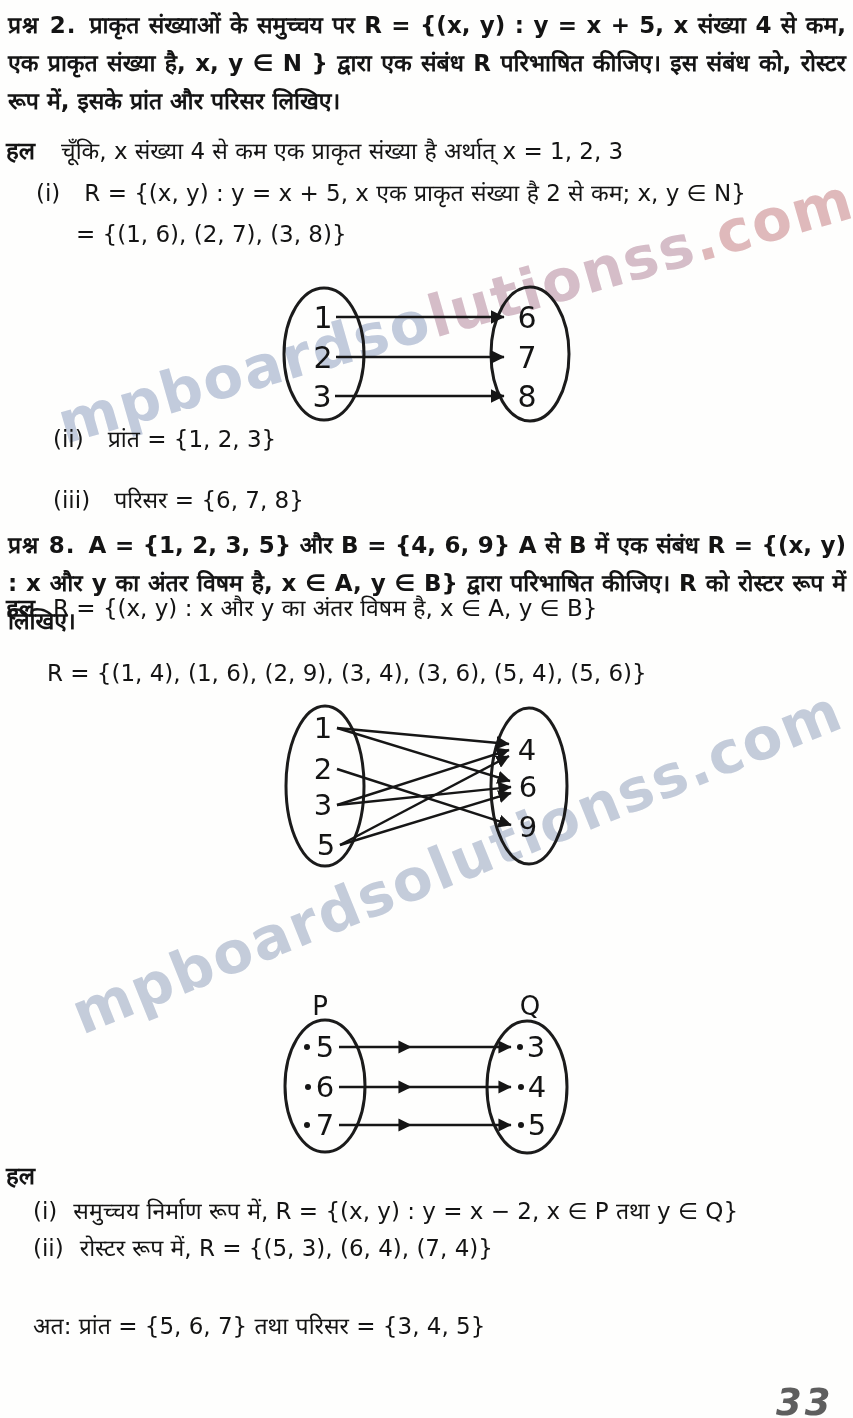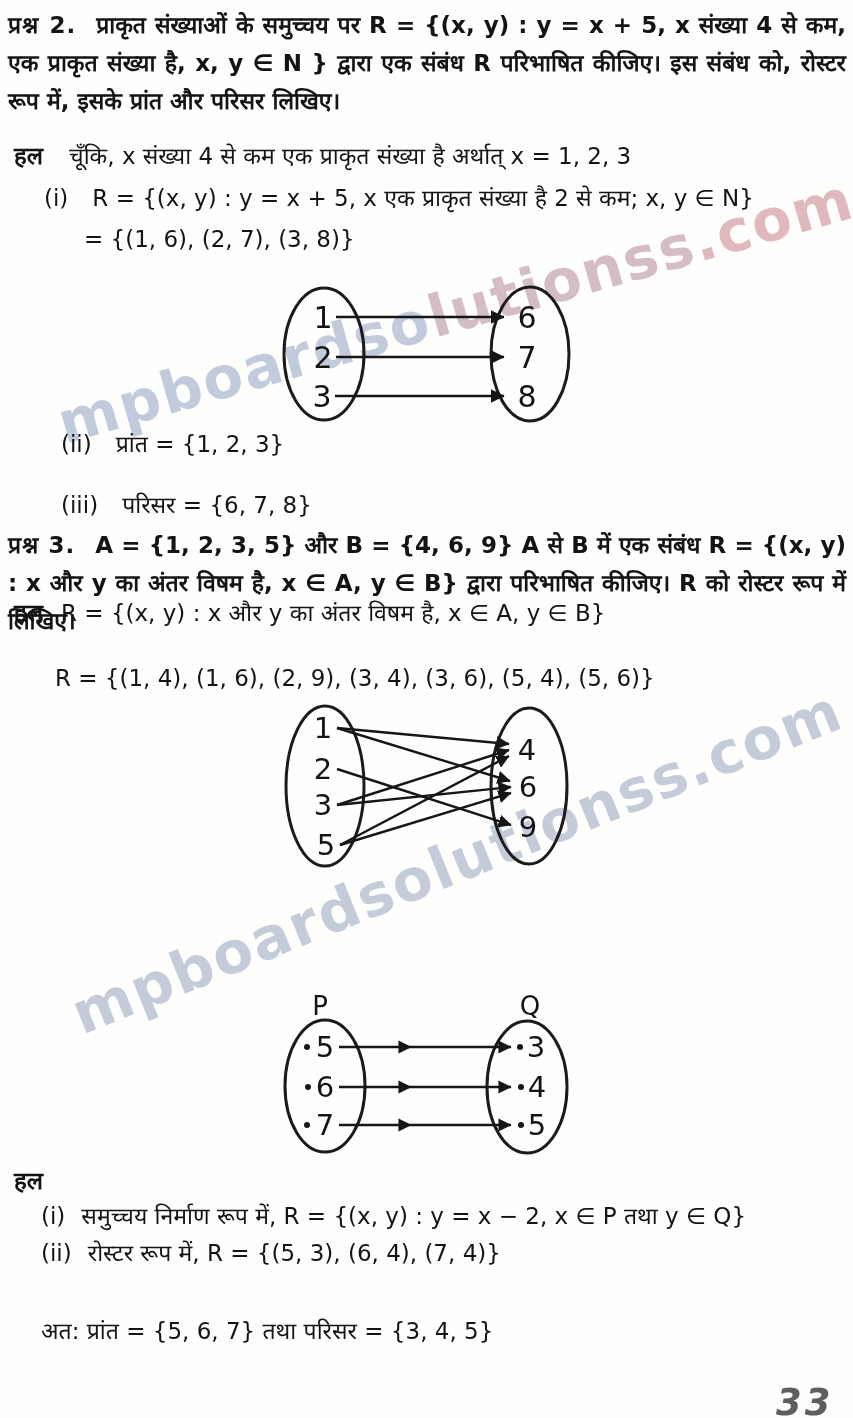--- a/index.html
+++ b/index.html
@@ -18,24 +18,24 @@
   .wm2 { left:62px; top:985px; font-size:58px; transform:rotate(-22deg); transform-origin:left top; color:#b6c0d2; }
   .wmb { color:#b4bfd4; }
   .wmp { color:#cbadbb; }
   .wmr { color:#d8a9ab; }
   
   .para {
     position:absolute; left:8px; width:838px;
     font-size:23px; line-height:38px; font-weight:700;
     text-align:justify; z-index:2;
   }
-  .qlabel { margin-right:20px; letter-spacing:1px; }
+  .qlabel { margin-right:13px; letter-spacing:1px; }
   .ln {
     position:absolute; white-space:nowrap; font-size:23px;
-    line-height:40px; z-index:2;margin-left:8px;
+    line-height:30px; z-index:2;
   }
   .sol { font-weight:700; margin-right:26px; font-size:24px; }
   .sol2 { font-weight:700; margin-right:18px; font-size:24px; }
   .itm { display:inline-block; margin-right:24px; }
   .itm2 { display:inline-block; margin-right:16px; }
   .fig { position:absolute; z-index:2; }
   .fig svg text { font-family:"DejaVu Sans","Liberation Sans",sans-serif; }
   .pageno {
     position:absolute; left:776px; top:1381px; z-index:2;
     font-size:37px; font-weight:700; font-style:italic;
@@ -90,21 +90,21 @@
 
   <div class="ln" style="left:53px; top:424px">
     <span class="itm">(ii)</span><span>प्रांत = {1, 2, 3}</span>
   </div>
 
   <div class="ln" style="left:53px; top:485px">
     <span class="itm">(iii)</span><span>परिसर = {6, 7, 8}</span>
   </div>
 
   <div class="para" style="top:526px">
-    <b class="qlabel">प्रश्न 3.</b><span>A = {1, 2, 3, 5} और B = {4, 6, 9} A से B में एक संबंध R = {(x, y) : x और y का अंतर विषम है, x ∈ A, y ∈ B} द्वारा परिभाषित कीजिए। R को रोस्टर रूप में लिखिए।</span>
+    <b class="qlabel">प्रश्न 8.</b><span>A = {1, 2, 3, 5} और B = {4, 6, 9} A से B में एक संबंध R = {(x, y) : x और y का अंतर विषम है, x ∈ A, y ∈ B} द्वारा परिभाषित कीजिए। R को रोस्टर रूप में लिखिए।</span>
   </div>
 
   <div class="ln" style="left:6px; top:593px">
     <b class="sol2">हल</b><span>R = {(x, y) : x और y का अंतर विषम है, x ∈ A, y ∈ B}</span>
   </div>
 
   <div class="ln" style="left:47px; top:658px">R = {(1, 4), (1, 6), (2, 9), (3, 4), (3, 6), (5, 4), (5, 6)}</div>
 
   <div class="fig" style="left:283px; top:700px">
     <svg width="298" height="178" viewBox="0 0 298 178">

